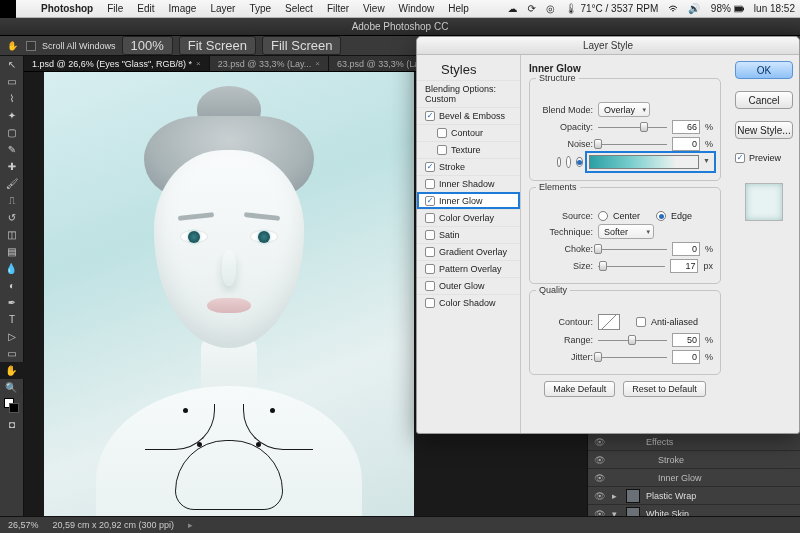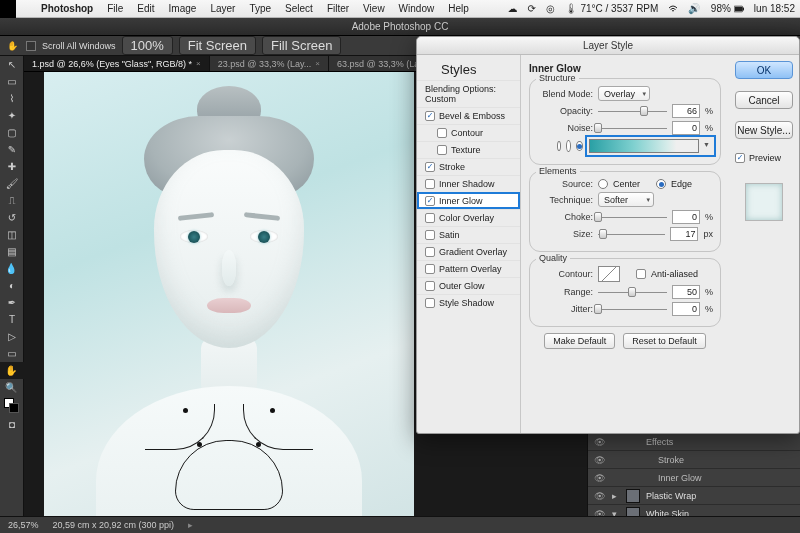--- a/index.html
+++ b/index.html
@@ -91,21 +91,21 @@
 
 .styles-col { width:104px; border-right:1px solid #c7c7c7; padding:4px 0; }
 .styles-col .hdr { padding:3px 24px; font-size:13px; }
 .styles-col .row { padding:3px 6px 3px 8px; display:flex; align-items:center; gap:4px; font-size:9px; border-top:1px solid #e2e2e2; }
 .styles-col .row.sub { padding-left:20px; }
 .styles-col .row.sel { background:#fff; outline:2px solid #1e7bd8; outline-offset:-2px; }
 .chk { width:10px; height:10px; border:1px solid #8a8a8a; background:#fff; display:inline-flex; align-items:center; justify-content:center; border-radius:2px; }
 .chk.on::after { content:"✓"; font-size:8px; color:#1e62b3; line-height:1; }
 
 .settings-col { flex:1; padding:6px 8px 6px 8px; overflow:hidden; }
-.group { border:1px solid #c5c5c5; border-radius:11px; margin-bottom:6px; padding:4px 7px 7px 7px; position:relative; }
+.group { border:1px solid #c5c5c5; border-radius:5px; margin-bottom:6px; padding:20px 7px 7px 7px; position:relative; }
 .group > .legend { position:absolute; top:-6px; left:6px; background:#ececec; padding:0 3px; font-size:9px; color:#333; }
 .section-title { font-size:10px; font-weight:bold; margin:2px 0 4px 0; }
 .frow { display:flex; align-items:center; gap:5px; margin:3px 0; font-size:9px; }
 .frow .lbl { width:56px; text-align:right; color:#333; }
 .select { height:15px; border:1px solid #a8a8a8; border-radius:3px; background:linear-gradient(#fff,#eee); padding:0 14px 0 5px; font-size:9px; display:inline-flex; align-items:center; position:relative; }
 .select::after { content:"▾"; position:absolute; right:3px; font-size:7px; color:#555; }
 .slider { flex:1; height:12px; position:relative; }
 .slider .track { position:absolute; top:6px; left:0; right:0; height:1px; background:#8f8f8f; }
 .slider .thumb { position:absolute; top:1px; width:8px; height:10px; background:linear-gradient(#fff,#ccc); border:1px solid #888; border-radius:2px; transform:translateX(-50%); }
 .numbox { width:28px; height:14px; border:1px solid #a0a0a0; background:#fff; font-size:9px; text-align:right; padding:0 2px; display:inline-flex; align-items:center; justify-content:flex-end; }
@@ -358,21 +358,21 @@
       <div class="row">
           <span class="chk"></span>
           <span>Pattern Overlay</span>
         </div>
       <div class="row">
           <span class="chk"></span>
           <span>Outer Glow</span>
         </div>
       <div class="row">
           <span class="chk"></span>
-          <span>Style Shadow</span>
+          <span>Color Shadow</span>
         </div>
     </div>
 
     <div class="settings-col">
       <div class="section-title">Inner Glow</div>
 
       <div class="group">
         <div class="legend">Structure</div>
         <div class="frow">
           <span class="lbl">Blend Mode:</span>

